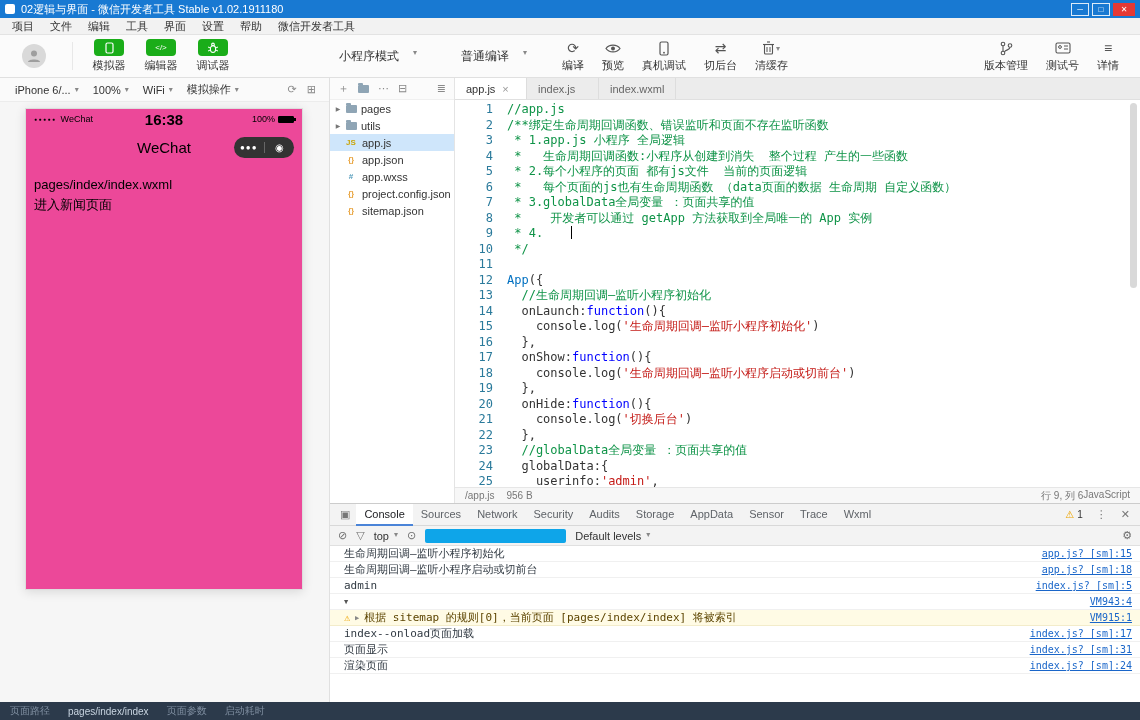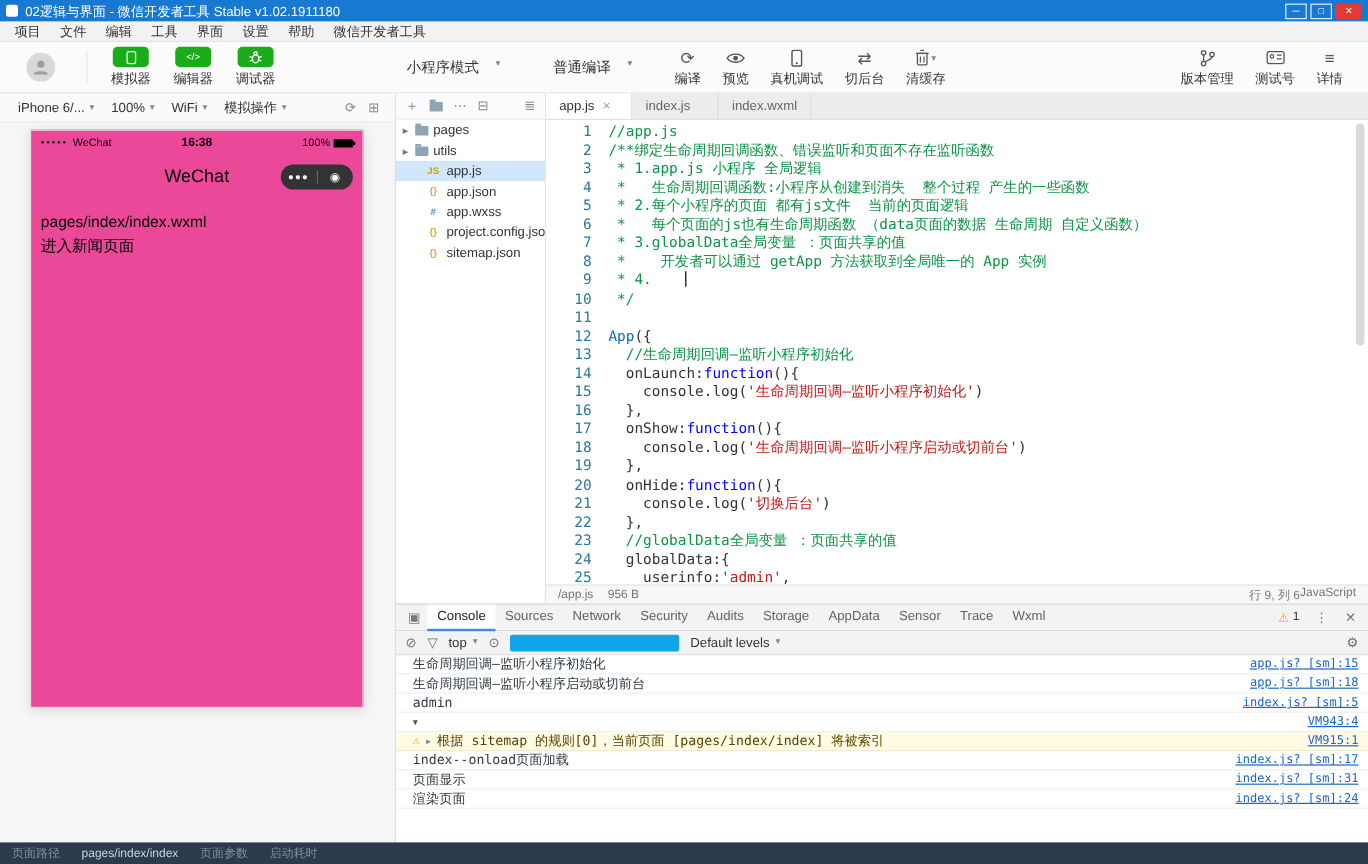--- a/index.html
+++ b/index.html
@@ -31,41 +31,41 @@
 
   
   .sim-panel{position:absolute;left:0;top:78px;width:330px;height:624px;background:#f6f6f6;border-right:1px solid #e0e0e0}
   .sim-controls{height:24px;display:flex;align-items:center;padding:0 8px;background:#fafafa;border-bottom:1px solid #ececec}
   .sim-select{display:flex;align-items:center;gap:4px;font-size:11px;color:#333;padding:0 7px;cursor:default;white-space:nowrap}
   .sim-icon{color:#888;font-size:11px;padding:0 5px;cursor:default}
   .sim-icons{margin-left:auto;display:flex}
   .phone{position:absolute;left:25px;top:30px;width:278px;height:482px;background:#ec4899;border:1px solid #ddd;box-shadow:0 2px 10px rgba(0,0,0,.12)}
   .phone-status{height:20px;display:flex;align-items:center;padding:0 8px;font-size:9px;color:#000;position:relative}
   .signal-dots{font-size:5px;letter-spacing:1.5px;margin-right:4px}
-  .phone-time{position:absolute;left:50%;transform:translateX(-50%);font-weight:bold;font-size:10px}
+  .phone-time{position:absolute;left:50%;transform:translateX(-50%);font-weight:bold;font-size:15px}
   .batt-group{margin-left:auto;display:flex;align-items:center;gap:3px}
   .battery{width:16px;height:7px;border:1px solid #000;border-radius:1px;position:relative;background:#000}
   .battery::after{content:"";position:absolute;right:-3px;top:1px;width:2px;height:3px;background:#000}
   .phone-nav{height:36px;display:flex;align-items:center;justify-content:center;font-size:15px;color:#000;position:relative}
   .capsule{position:absolute;right:8px;top:8px;width:60px;height:21px;background:#333;border-radius:11px;display:flex;align-items:center;color:#fff;cursor:default}
   .capsule .dots{flex:1;text-align:center;font-size:8px;letter-spacing:1px}
   .capsule .divider{width:1px;height:11px;background:#666}
   .capsule .record{flex:1;text-align:center;font-size:10px}
   .phone-content{padding:10px 8px;font-size:13px;color:#000;line-height:20px}
 
   
   .explorer{position:absolute;left:330px;top:78px;width:125px;height:425px;background:#fff;border-right:1px solid #e4e4e4}
   .explorer-toolbar{height:22px;display:flex;align-items:center;gap:9px;padding:0 8px;color:#8a8a8a;font-size:11px;background:#fbfbfb;border-bottom:1px solid #f0f0f0}
   .explorer-toolbar .right{margin-left:auto}
   .tree-row{height:17px;display:flex;align-items:center;padding:0 4px;font-size:11px;color:#333;gap:4px;cursor:default;white-space:nowrap;overflow:hidden}
   .tree-row.selected{background:#cfe6fb}
   .chev{font-size:6px;color:#777;width:8px;text-align:center;flex:none}
   .folder-ic{width:11px;height:8px;background:#8fa5b5;border-radius:1px;position:relative;flex:none}
   .folder-ic::before{content:"";position:absolute;top:-2px;left:0;width:5px;height:2px;background:#8fa5b5;border-radius:1px 1px 0 0}
-  .file-ic{width:14px;margin-left:20px;font-size:8px;font-weight:bold;text-align:center;flex:none}
+  .file-ic{width:14px;margin-left:10px;font-size:8px;font-weight:bold;text-align:center;flex:none}
   .file-ic.js{color:#c9a50a}
   .file-ic.json{color:#e8a33d}
   .file-ic.wxss{color:#519aba}
 
   
   .editor{position:absolute;left:455px;top:78px;width:685px;height:425px;background:#fff}
   .etab-bar{height:22px;background:#ececec;display:flex;border-bottom:1px solid #e0e0e0}
   .etab{display:flex;align-items:center;gap:7px;padding:0 11px;font-size:11px;color:#666;border-right:1px solid #ddd;cursor:default;min-width:72px}
   .etab.active{background:#fff;color:#333}
   .tab-close{color:#999;font-size:11px}

